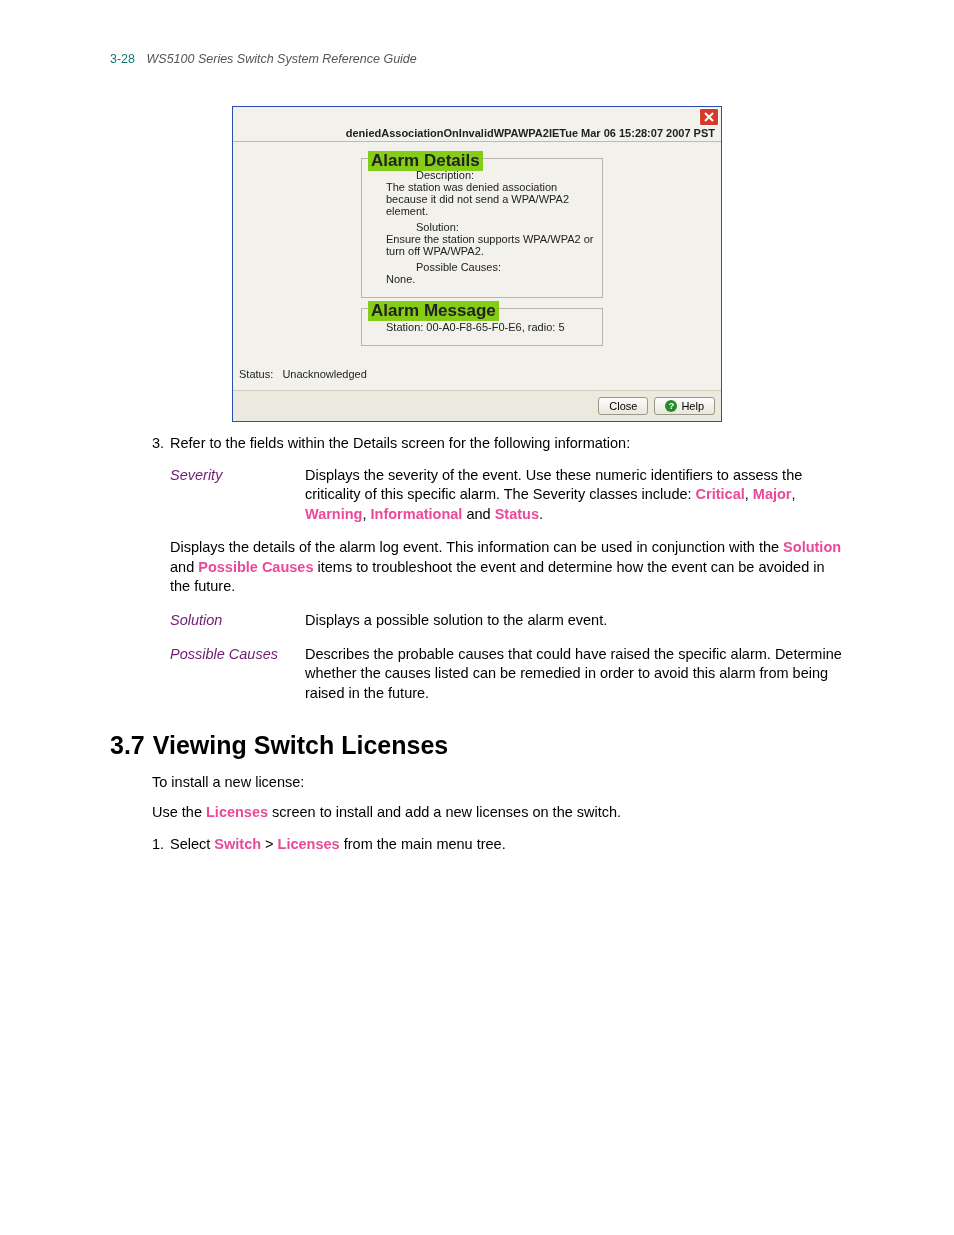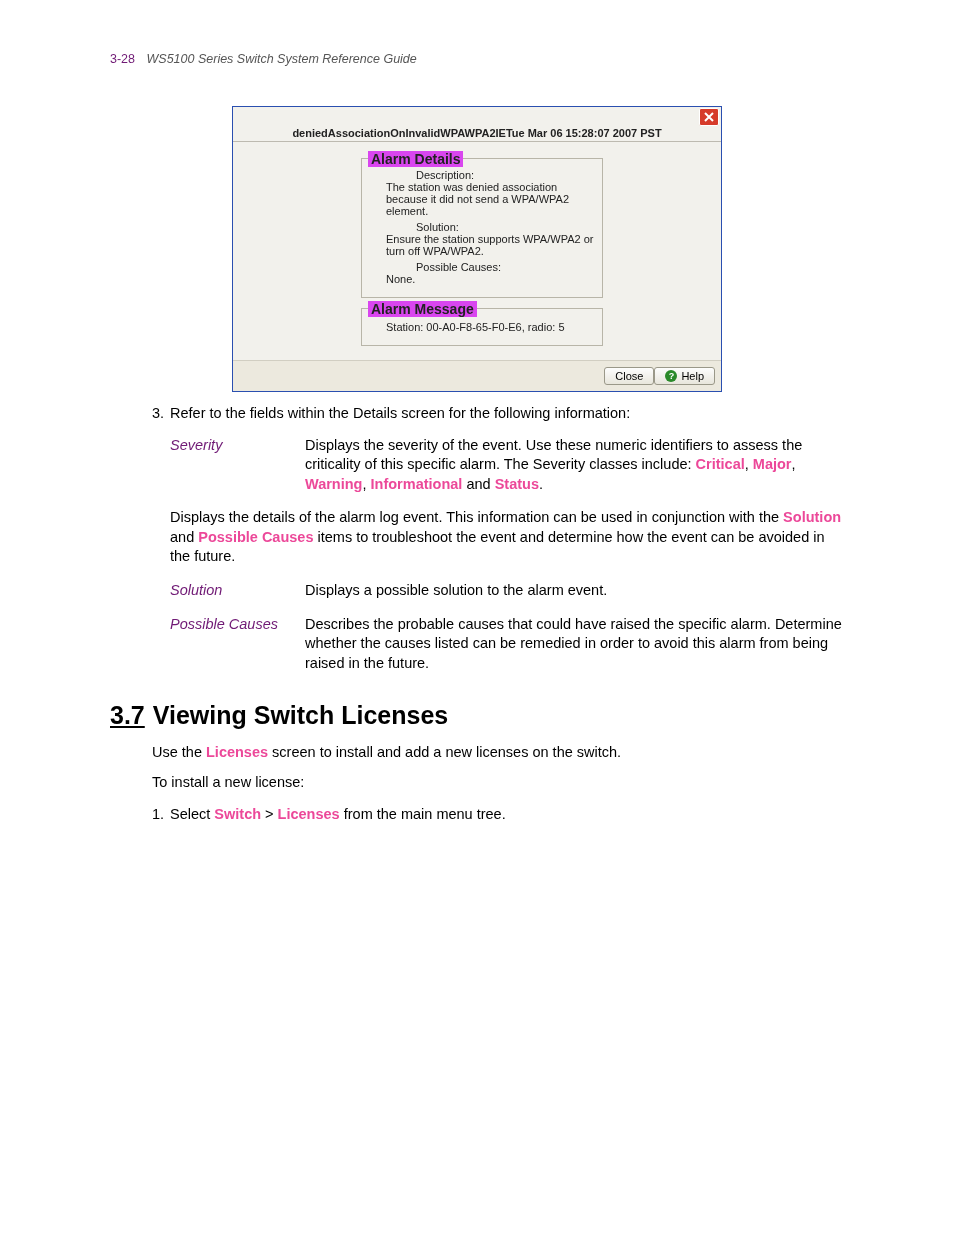--- a/index.html
+++ b/index.html
@@ -16,21 +16,21 @@
     width: 954px;
   }
   .running-head {
     font-size: 12.5px;
     color: #555;
     font-style: italic;
     margin-bottom: 30px;
   }
   .running-head .pagenum {
     font-style: normal;
-    color: #701a75;
+    color: #0f766e;
     margin-right: 8px;
   }
   
   .dialog-wrap {
     margin: 40px auto 12px auto;
     width: 490px;
   }
   .dialog {
     border: 1.5px solid #2a4fb0;
     background: #f2f1ec;
@@ -51,55 +51,56 @@
     background: #d63b2a;
     border: 1px solid #fff;
     border-radius: 2px;
     display: flex;
     align-items: center;
     justify-content: center;
   }
   .dlg-close svg { width: 10px; height: 10px; }
   .dlg-header {
     display: flex;
-    justify-content: center;
+    justify-content: flex-end;
     padding: 2px 6px 2px 6px;
     font-weight: bold;
     font-size: 11px;
     border-bottom: 1px solid #bdbab0;
   }
   .dlg-body { padding: 10px 8px 4px 8px; }
   .fieldset {
     position: relative;
     border: 1px solid #b8b5a8;
     margin: 6px 110px 10px 120px;
     padding: 8px 8px 8px 10px;
     font-size: 11px;
   }
   .fieldset .legend {
     position: absolute;
     top: -8px;
     left: 6px;
-    background: #d946ef;
+    background: #84cc16;
     padding: 0 3px;
     font-weight: bold;
-    font-size: 14px;
+    font-size: 17px;
   }
   .fieldset .label { margin-top: 2px; margin-left: 44px; }
   .fieldset .indent { padding-left: 14px; margin-bottom: 4px; }
   .dlg-status {
     padding: 8px 6px 10px 6px;
     font-size: 11px;
   }
   .dlg-buttons {
     background: #ece9de;
     border-top: 1px solid #d1cec2;
     padding: 6px;
     display: flex;
     justify-content: flex-end;
+    gap: 6px;
   }
   .winbtn {
     background: linear-gradient(#fdfdfd, #e8e6dc);
     border: 1px solid #9a9889;
     border-radius: 3px;
     font-size: 11px;
     padding: 2px 10px;
     display: inline-flex;
     align-items: center;
     gap: 4px;
@@ -140,21 +141,21 @@
     color: #000;
   }
   .bold-blue { font-weight: bold; color: #ec4899; }
   h2.section {
     font-family: Arial, Helvetica, sans-serif;
     font-size: 25px;
     font-weight: bold;
     margin: 28px 0 12px 0;
     color: #000;
   }
-  h2.section .secnum { margin-right: 8px; text-decoration: underline; }
+  h2.section .secnum { margin-right: 8px; }
   .para {
     font-size: 14.5px;
     margin: 6px 0 10px 42px;
     line-height: 1.4;
   }
 </style>
 </head>
 <body>
 
 <div class="page">
@@ -184,20 +185,24 @@
           <div class="label">Solution:</div>
           <div class="indent">Ensure the station supports WPA/WPA2 or turn off WPA/WPA2.</div>
           <div class="label">Possible Causes:</div>
           <div class="indent">None.</div>
         </div>
         <div class="fieldset">
           <div class="legend">Alarm Message</div>
           <div class="indent" style="margin-top:4px">Station: 00-A0-F8-65-F0-E6, radio: 5</div>
         </div>
       </div>
+      <div class="dlg-status">
+        <span>Status:</span>&nbsp;&nbsp;
+        <span>Unacknowledged</span>
+      </div>
       <div class="dlg-buttons">
         <button class="winbtn">
           <span>Close</span>
         </button>
         <button class="winbtn">
           <span class="help-icon">?</span>
           <span>Help</span>
         </button>
       </div>
     </div>
@@ -227,22 +232,22 @@
       <div class="term">Possible Causes</div>
       <div class="desc">Describes the probable causes that could have raised the specific alarm. Determine whether the causes listed can be remedied in order to avoid this alarm from being raised in the future.</div>
     </div>
   </div>
 
 
   <h2 class="section">
     <span class="secnum">3.7</span><span>Viewing Switch Licenses</span>
   </h2>
 
+  <div class="para">To install a new license:</div>
   <div class="para">
     <span>Use the </span><span class="bold-blue">Licenses</span><span> screen to install and add a new licenses on the switch.</span>
   </div>
-  <div class="para">To install a new license:</div>
 
   <div class="step" style="margin-left:60px">
     <span class="num">1.</span><span>Select </span><span class="bold-blue">Switch</span><span> &gt; </span><span class="bold-blue">Licenses</span><span> from the main menu tree.</span>
   </div>
 
 </div>
 
 </body></html>

